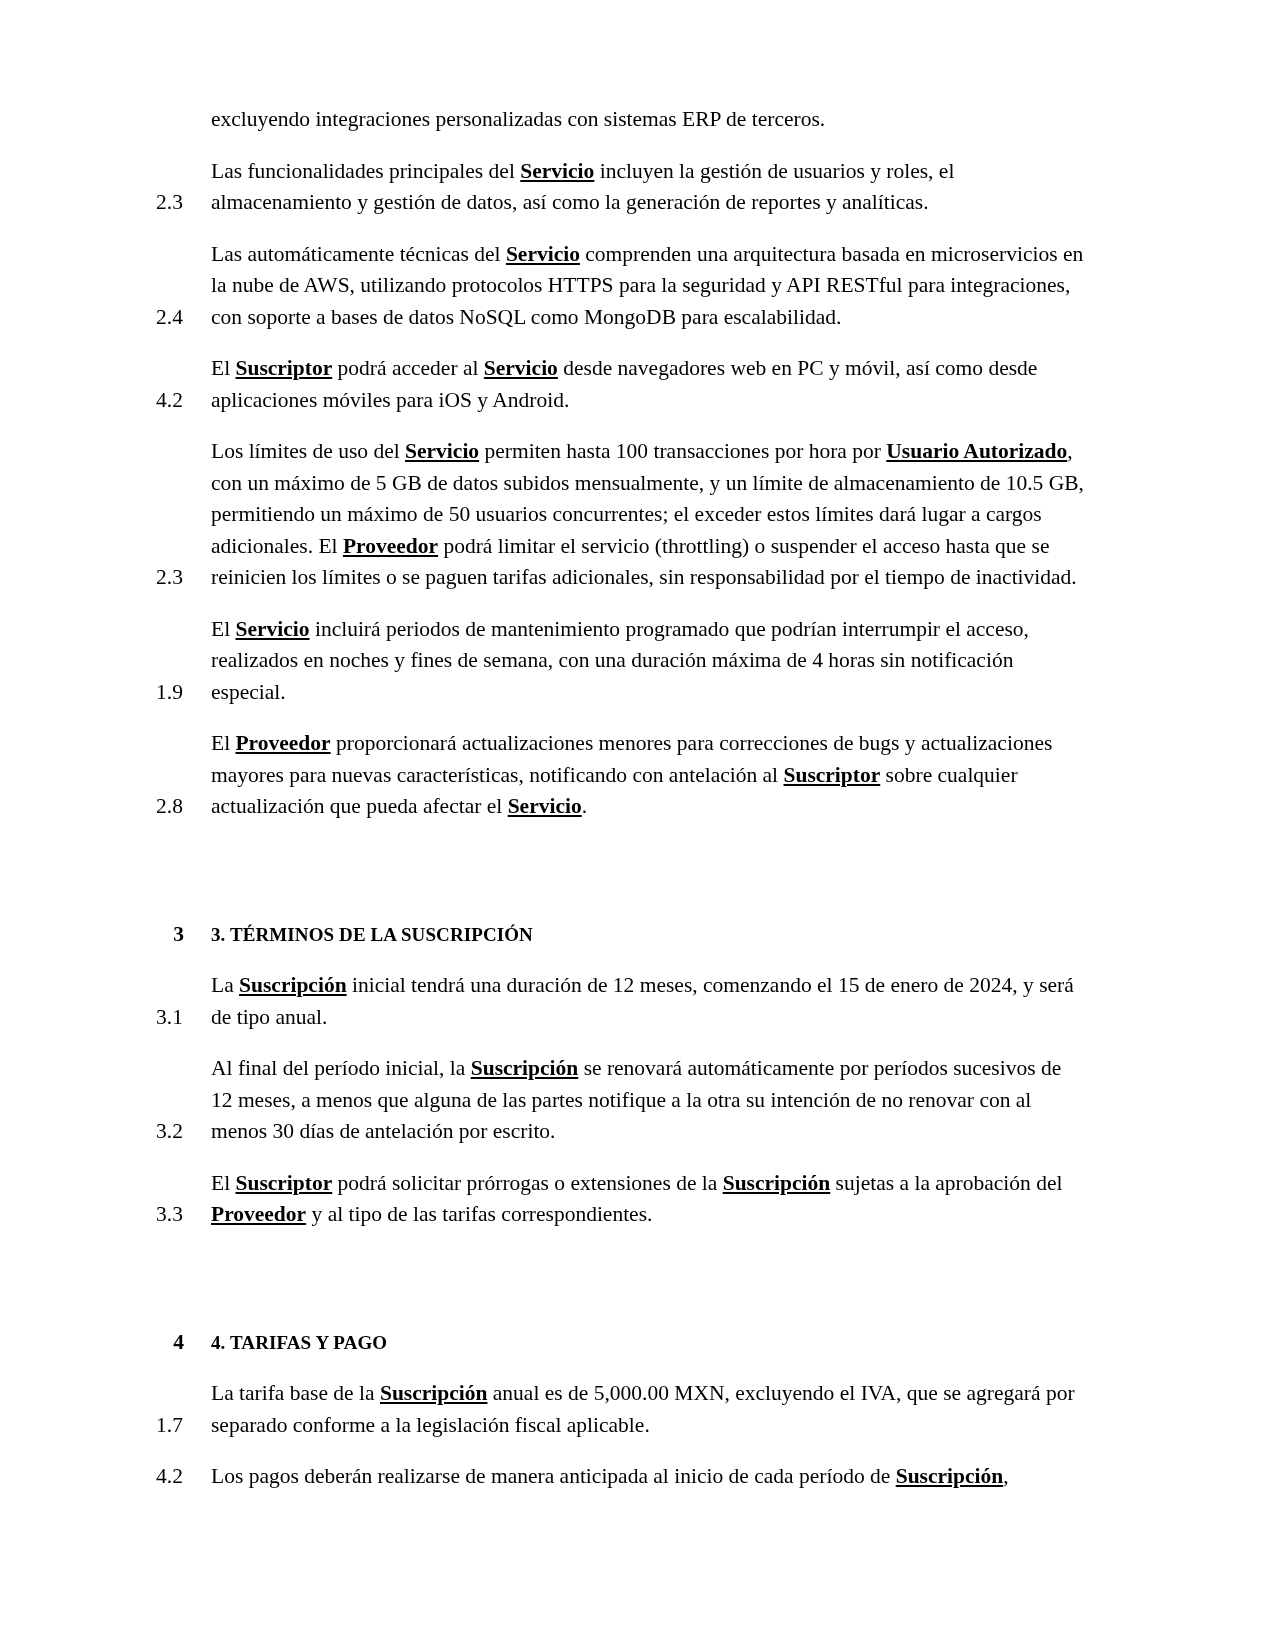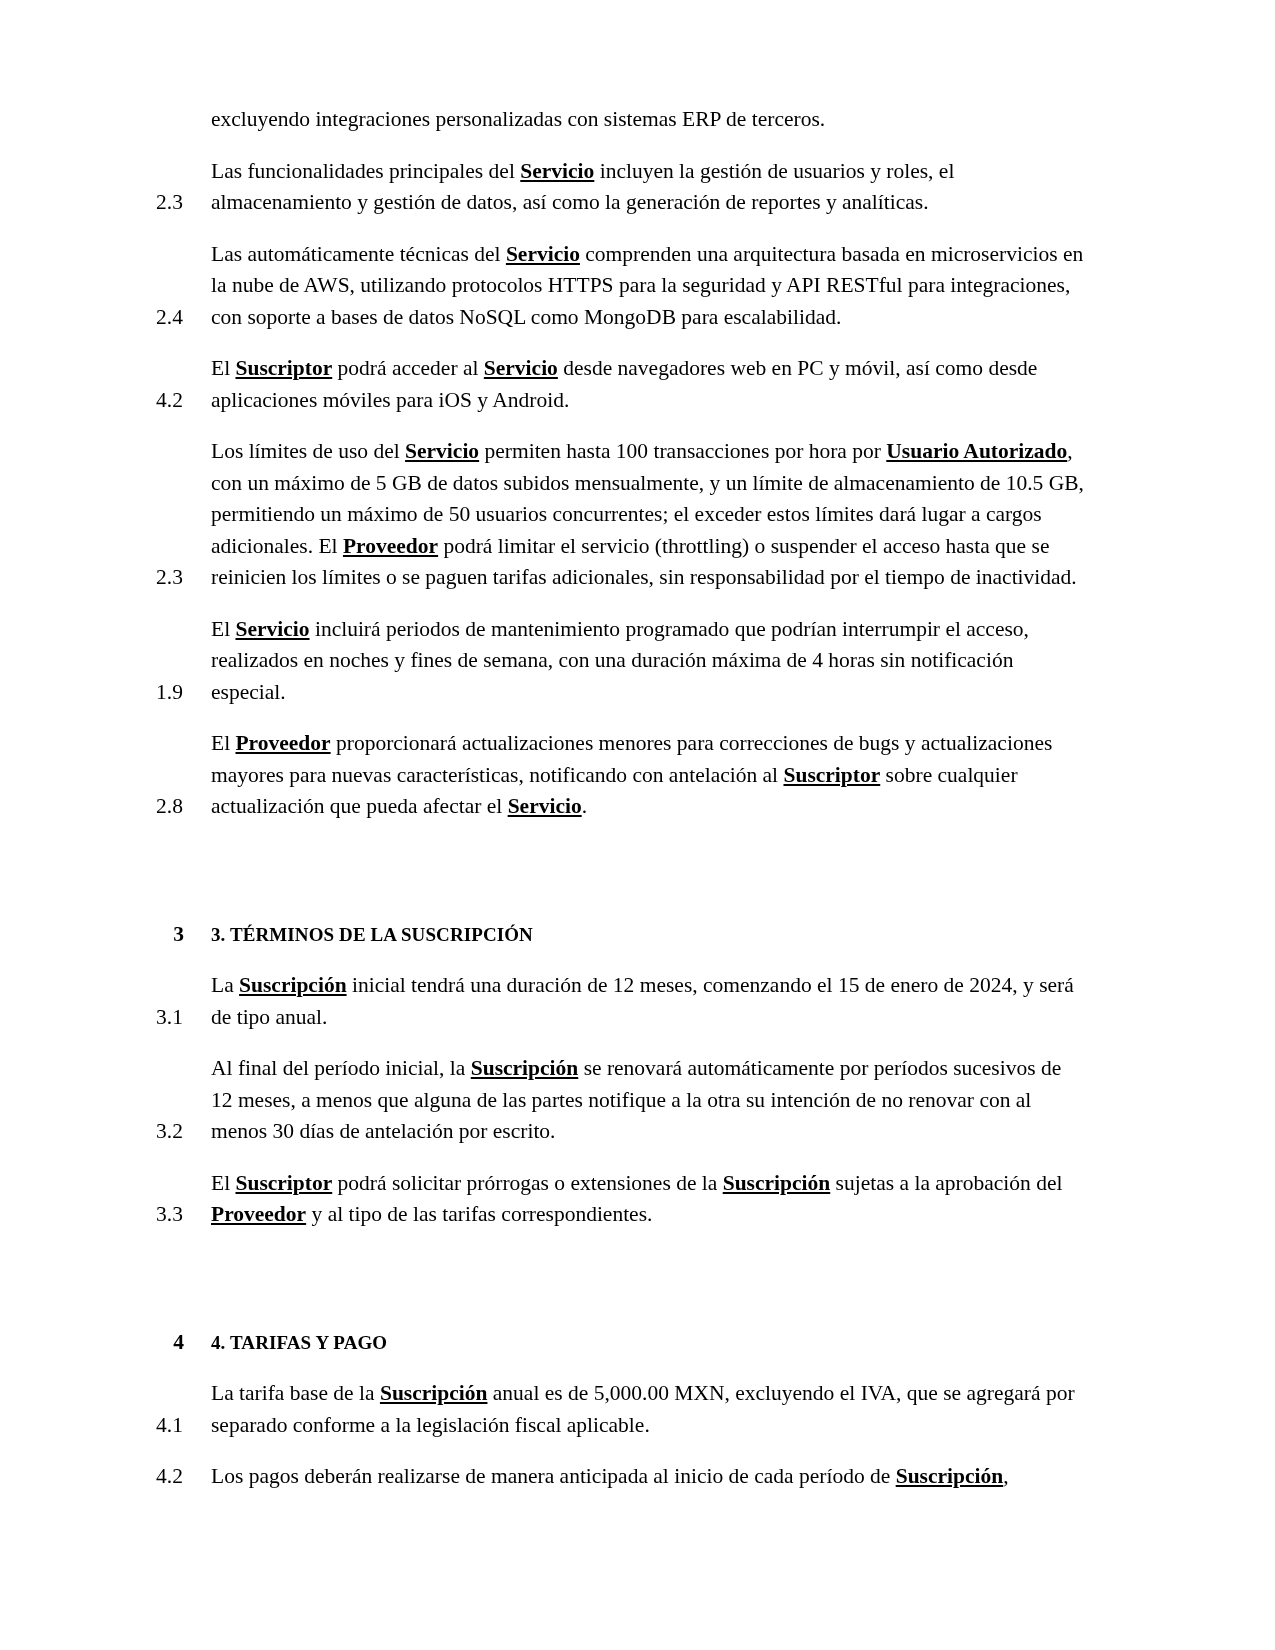--- a/index.html
+++ b/index.html
@@ -138,21 +138,21 @@
 
     <div class="spacer-lg"></div>
 
     <div class="section-head">
       <div class="sec-num">4</div>
       <div class="sec-title">4. TARIFAS Y PAGO</div>
     </div>
 
     <div id="clauses-4">
         <div class="clause">
-          <div class="clause-num">4.1</div>
+          <div class="clause-num">1.7</div>
           <div class="clause-text"><span>La tarifa base de la </span><b>Suscripción</b><span> anual es de 5,000.00 MXN, excluyendo el IVA, que se agregará por separado conforme a la legislación fiscal aplicable.</span></div>
         </div>
         <div class="clause">
           <div class="clause-num">4.2</div>
           <div class="clause-text"><span>Los pagos deberán realizarse de manera anticipada al inicio de cada período de </span><b>Suscripción</b><span>,</span></div>
         </div>
       </div>
 
   </div>
 </div>

